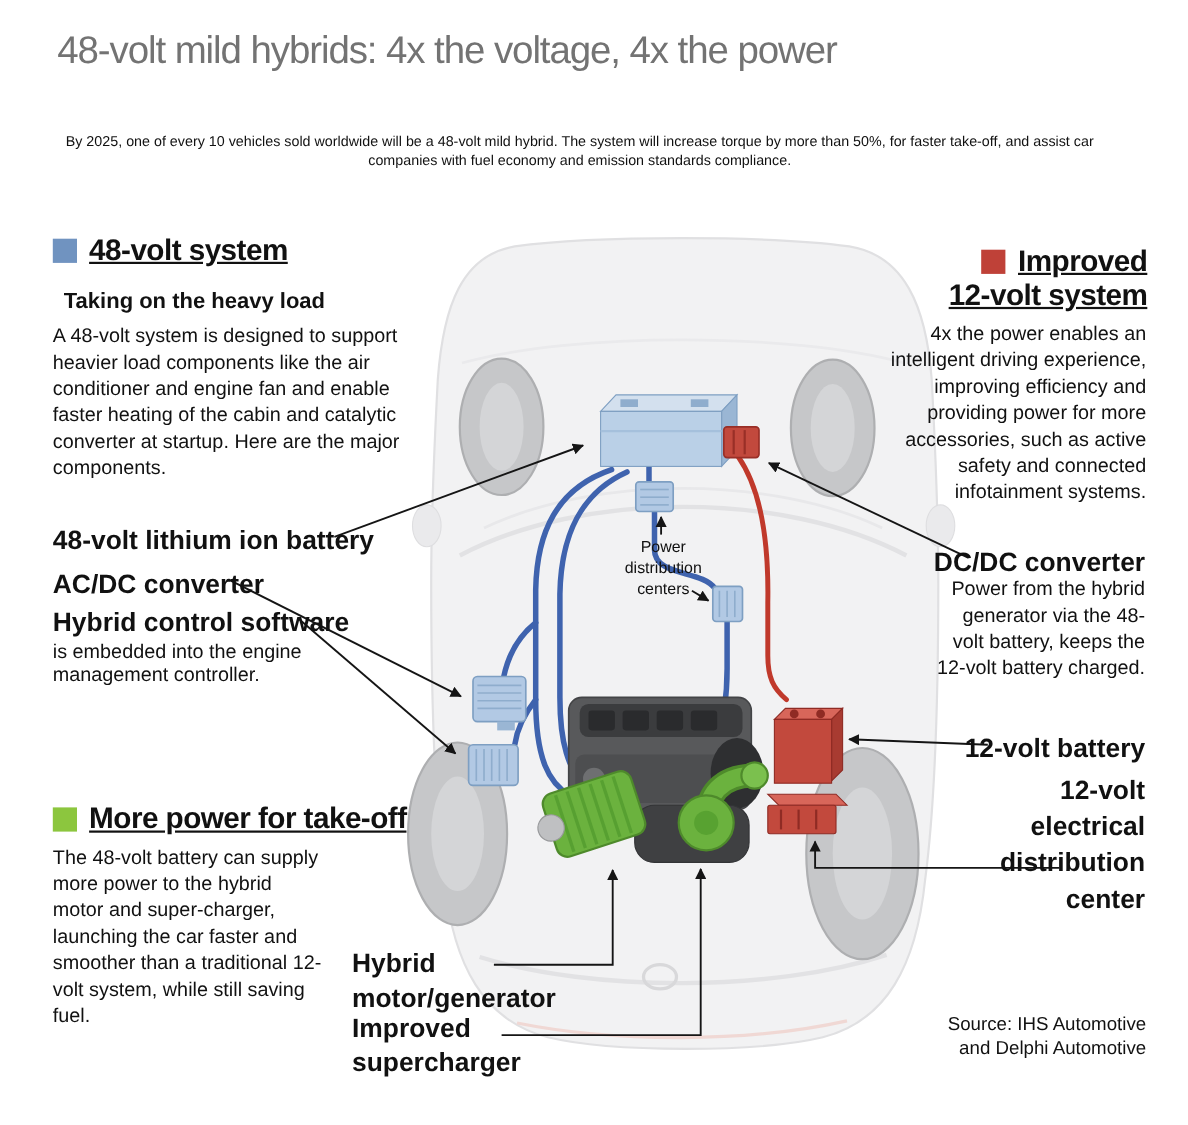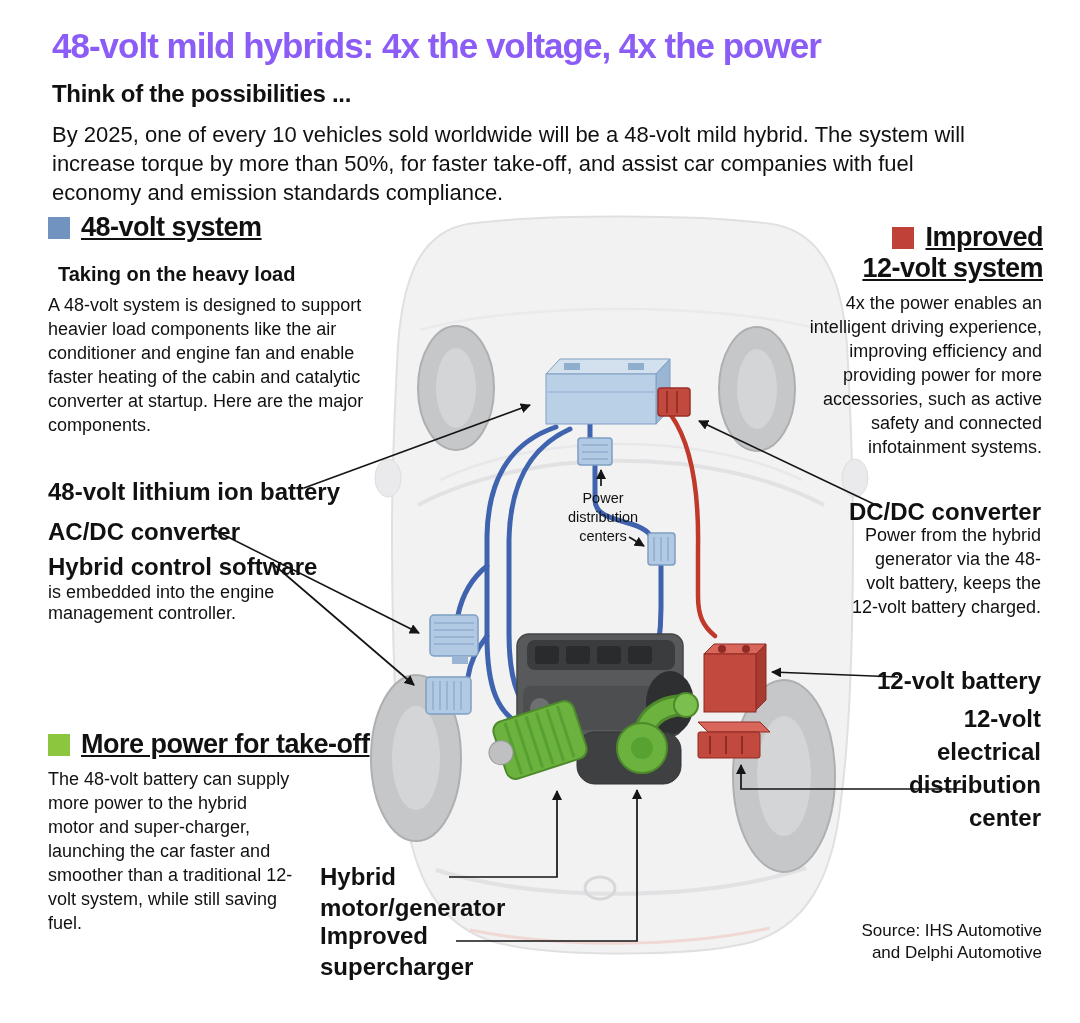--- a/index.html
+++ b/index.html
@@ -1,23 +1,23 @@
 <!DOCTYPE html>
 <html><head>
 <meta charset="utf-8">
 <style>
   * { margin:0; padding:0; box-sizing:border-box; }
   html,body { background:#ffffff; }
   body { font-family:"Liberation Sans", sans-serif; color:#111; }
   .canvas { position:relative; width:1080px; height:1023px; background:#fff; overflow:hidden; }
   .abs { position:absolute; }
   svg.diagram { position:absolute; left:0; top:0; }
-  .title { font-size:35px; font-weight:bold; letter-spacing:-1px; color:#8b5cf6; }
+  .title { font-size:35px; font-weight:normal; letter-spacing:-1px; color:#737373; }
   .subtitle { font-size:24px; font-weight:bold; letter-spacing:-0.3px; }
-  .intro { font-size:22px; line-height:1.32; }
+  .intro { font-size:13px; line-height:1.32;text-align:center; }
   .sec-head { display:flex; align-items:center; gap:11px; }
   .sec-head-text { font-size:27px; font-weight:bold; letter-spacing:-0.5px;text-decoration:underline; }
   .sq { width:22px; height:22px; display:inline-block; flex:0 0 auto; }
   .sq-blue { background:#7093c0; }
   .sq-red { background:#bf4138; }
   .sq-green { background:#8cc63e; }
   .subhead { font-size:20px; font-weight:bold; }
   .body-text { font-size:18px; line-height:1.33; }
   .bold-label { font-size:24px; font-weight:bold; line-height:1.25; }
   .right-align { text-align:right; }
@@ -180,21 +180,20 @@
       <path d="M 629 537 L 644 546" marker-end="url(#arr)"></path>
       <path d="M 880 507 L 699 421" marker-end="url(#arr)"></path>
       <path d="M 898 677 L 772 672" marker-end="url(#arr)"></path>
       <path d="M 963 789 L 741 789 L 741 765" marker-end="url(#arr)"></path>
       <path d="M 449 877 L 557 877 L 557 791" marker-end="url(#arr)"></path>
       <path d="M 456 941 L 637 941 L 637 790" marker-end="url(#arr)"></path>
     </g>
   </svg>
 
   <div class="abs title" style="left:52px; top:26px;">48-volt mild hybrids: 4x the voltage, 4x the power</div>
-  <div class="abs subtitle" style="left:52px; top:80px;">Think of the possibilities ...</div>
   <div class="abs intro" style="left:52px; top:120px; width:950px;">By 2025, one of every 10 vehicles sold worldwide will be a 48-volt mild hybrid. The system will increase torque by more than 50%, for faster take-off, and assist car companies with fuel economy and emission standards compliance.</div>
 
   <div class="abs sec-head" style="left:48px; top:212px;">
     <span class="sq sq-blue"></span>
     <span class="sec-head-text">48-volt system</span>
   </div>
   <div class="abs subhead" style="left:48px; top:263px;margin-left:10px;">Taking on the heavy load</div>
   <div class="abs body-text" style="left:48px; top:294px; width:318px;">A 48-volt system is designed to support heavier load components like the air conditioner and engine fan and enable faster heating of the cabin and catalytic converter at startup. Here are the major components.</div>
 
   <div class="abs bold-label" style="left:48px; top:477px;">48-volt lithium ion battery</div>

